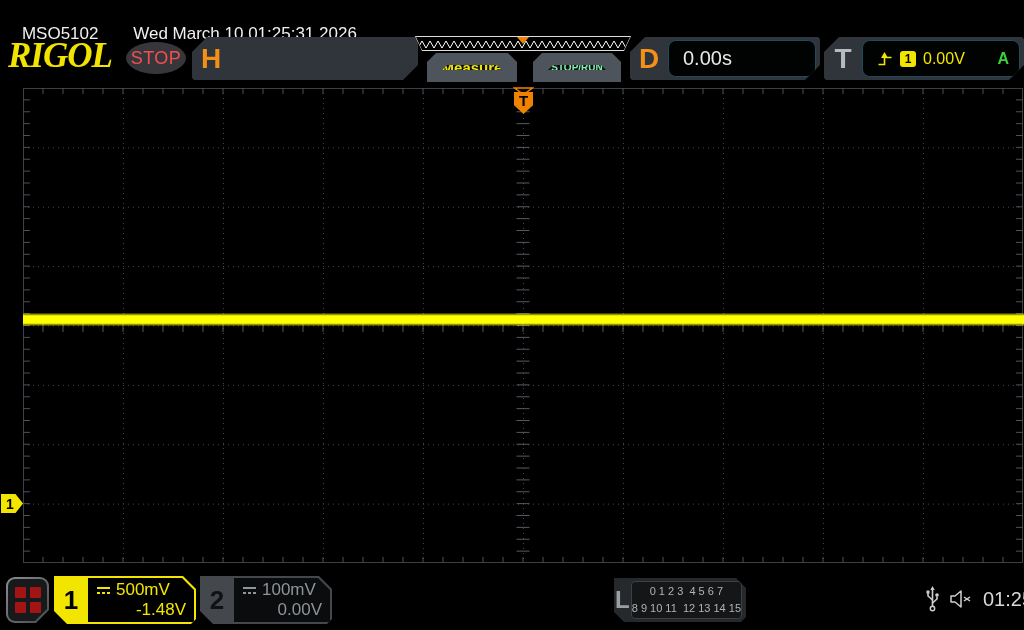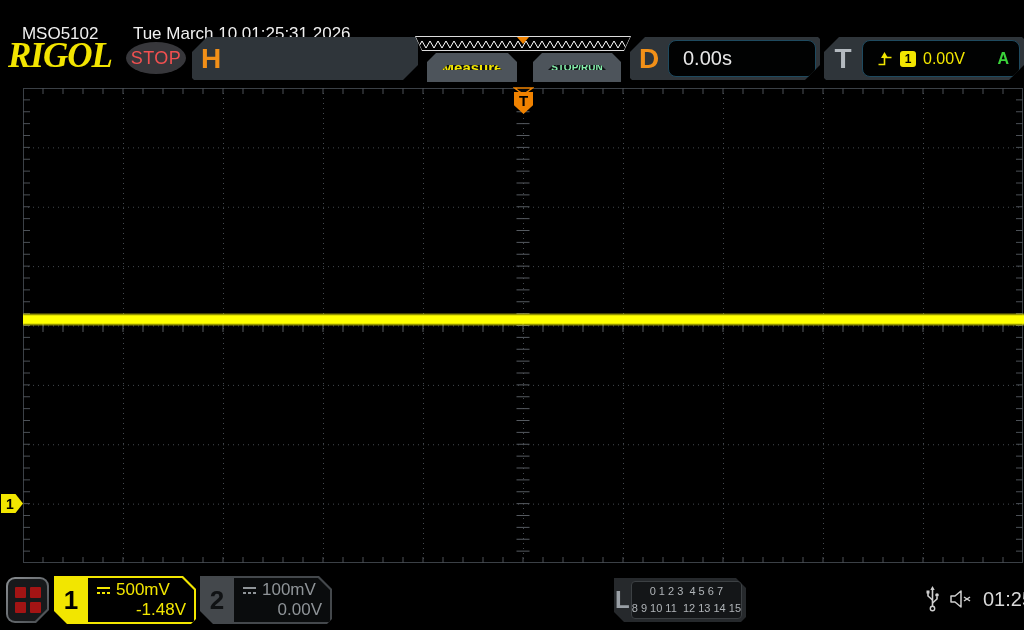--- a/index.html
+++ b/index.html
@@ -105,21 +105,21 @@
 
   .sys-icons{position:absolute;left:926px;top:586px;display:flex;align-items:center;gap:10px;}
   .clock{color:#d8d8d8;font-size:20px;}
 </style>
 </head>
 <body>
 
 <div class="stage">
 
   <div class="status">
-    <span class="model">MSO5102</span><span> </span><span>Tue March 10 01:25:31 2026</span>
+    <span class="model">MSO5102</span><span> </span><span>Wed March 10 01:25:31 2026</span>
   </div>
 
   <div class="brand">RIGOL</div>
   <div class="stop-badge">STOP</div>
 
   <div class="info-tab hbox">
     <span class="tab-letter orange">H</span>
   </div>
 
   <div class="memstrip">

